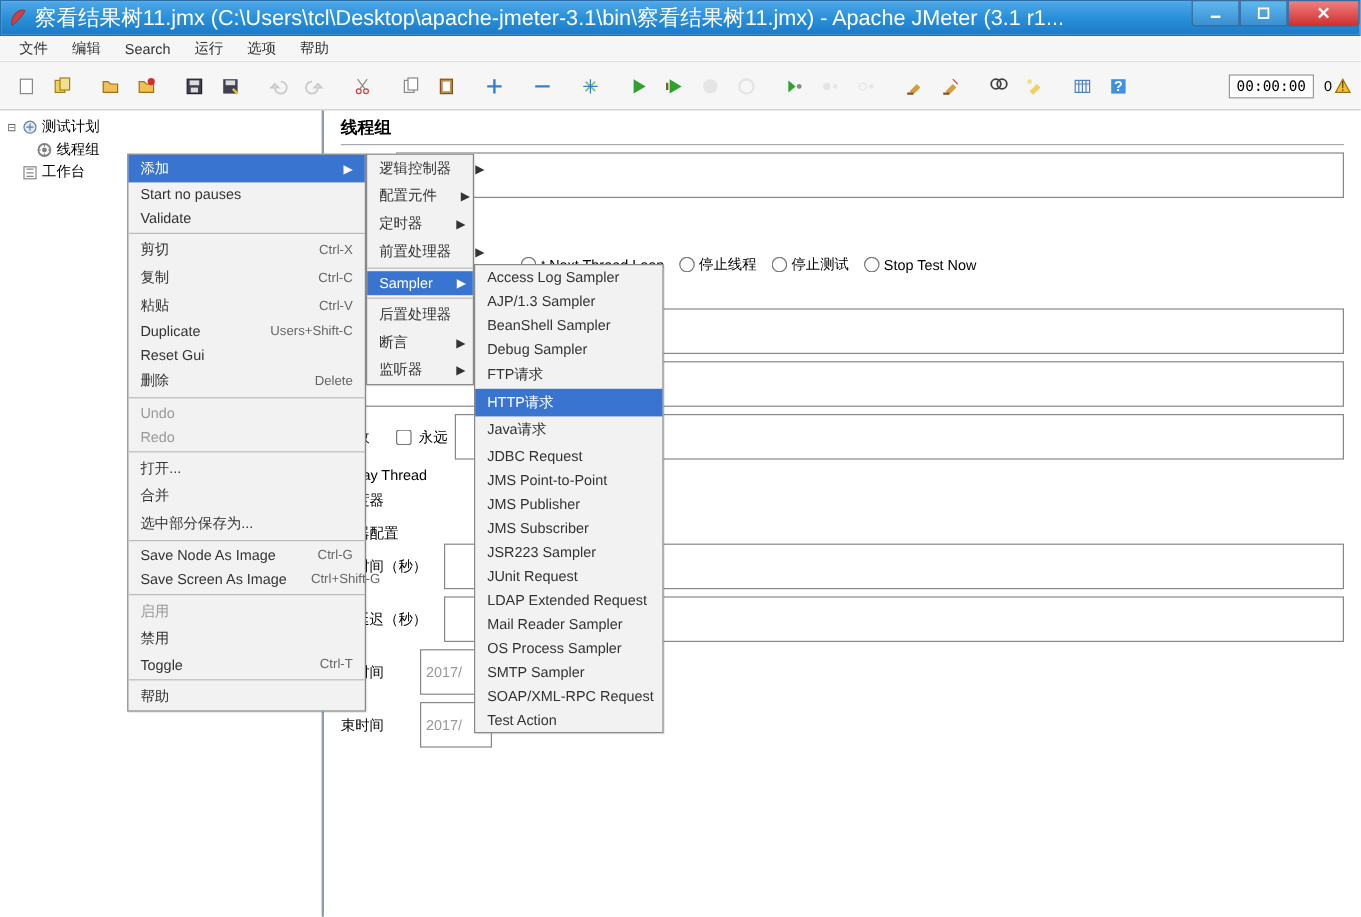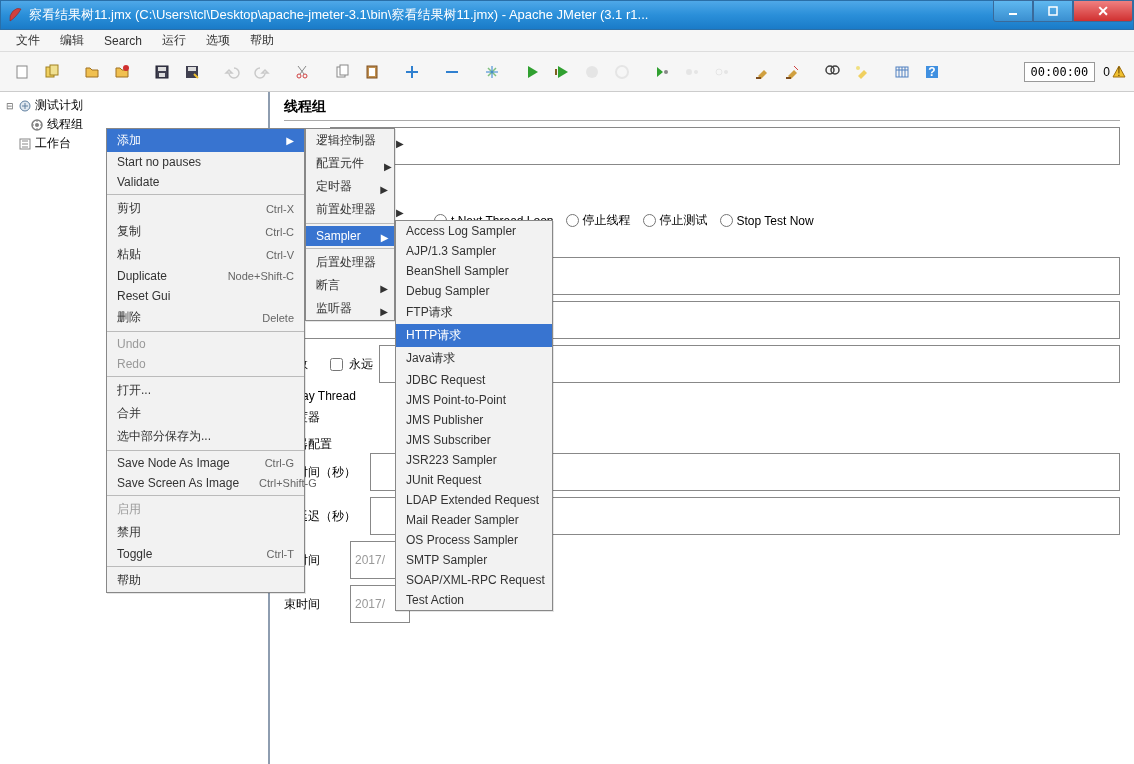--- a/index.html
+++ b/index.html
@@ -1,20 +1,20 @@
 <!DOCTYPE html>
 <html><head>
 <meta charset="utf-8">
 <style>
 * { box-sizing: border-box; margin: 0; padding: 0; font-family: "Microsoft YaHei", Arial, sans-serif; font-size: 12px; }
 body { background: #fff; width: 1134px; height: 764px; overflow: hidden; position: relative; }
 
 .titlebar { height: 30px; background: linear-gradient(to bottom, #4fa8e8 0%, #2a8fd9 50%, #1a7bc8 100%); display: flex; align-items: center; position: relative; border: 1px solid #2a6fa8; }
 .titlebar .icon { width: 16px; height: 16px; margin-left: 6px; }
-.titlebar .title { color: #fff; margin-left: 6px; font-size: 13px; white-space: nowrap; overflow: hidden; text-overflow: ellipsis; flex: 1; }
+.titlebar .title { color: #fff; margin-left: 6px; font-size: 18px; white-space: nowrap; overflow: hidden; text-overflow: ellipsis; flex: 1; }
 .win-buttons { position: absolute; right: 0; top: -1px; display: flex; }
 .win-btn { width: 40px; height: 22px; border: 1px solid #3a6a9a; background: linear-gradient(to bottom, #5fb8f0, #3a8fd0); display: flex; align-items: center; justify-content: center; color: #fff; font-weight: bold; }
 .win-btn.min { border-radius: 0 0 0 3px; }
 .win-btn.max { background: linear-gradient(to bottom, #5fb8f0, #3a8fd0); }
 .win-btn.close { background: linear-gradient(to bottom, #f08080, #d03030); width: 60px; border-radius: 0 0 3px 0; font-size: 14px; }
 
 .menubar { height: 22px; background: #f6f6f6; border-bottom: 1px solid #ddd; display: flex; align-items: center; padding-left: 8px; gap: 4px; }
 .menubar .mitem { padding: 2px 8px; color: #333; cursor: default; }
 
 .toolbar { height: 40px; background: #f6f6f6; border-bottom: 1px solid #ccc; display: flex; align-items: center; padding: 4px 8px; gap: 2px; }
@@ -42,21 +42,21 @@
 
 .ctx-menu { position: absolute; background: #f2f2f2; border: 1px solid #888; box-shadow: 1px 1px 0 rgba(0,0,0,0.1); z-index: 100; }
 .ctx-item { display: flex; align-items: center; justify-content: space-between; padding: 3px 10px 3px 10px; color: #333; cursor: default; white-space: nowrap; min-width: 190px; }
 .ctx-item:hover, .ctx-item.hl { background: #3874d0; color: #fff; }
 .ctx-item.disabled { color: #999; }
 .ctx-item .arrow { font-size: 10px; margin-left: 20px; }
 .ctx-item .shortcut { color: #666; font-size: 11px; margin-left: 20px; }
 .ctx-sep { height: 1px; background: #bbb; margin: 2px 0; }
 
 .ctx-sub1 { min-width: 80px; }
-.ctx-sub1 .ctx-item { min-width: 70px; padding-right: 6px; align-items: flex-end; }
+.ctx-sub1 .ctx-item { min-width: 70px; padding-right: 6px; }
 .ctx-sub2 .ctx-item { min-width: 150px; }
 
 input[type=radio] { margin: 0; }
 input[type=checkbox] { margin: 0; }
 </style>
 </head>
 <body>
 
 <div class="titlebar">
   <svg class="icon" viewBox="0 0 16 16">
@@ -379,21 +379,21 @@
     <div class="ctx-item">
       <span>复制</span>
       <span class="shortcut">Ctrl-C</span>
     </div>
     <div class="ctx-item">
       <span>粘贴</span>
       <span class="shortcut">Ctrl-V</span>
     </div>
     <div class="ctx-item">
       <span>Duplicate</span>
-      <span class="shortcut">Node+Shift-C</span>
+      <span class="shortcut">Users+Shift-C</span>
     </div>
     <div class="ctx-item">
       <span>Reset Gui</span>
     </div>
     <div class="ctx-item">
       <span>删除</span>
       <span class="shortcut">Delete</span>
     </div>
     <div class="ctx-sep"></div>
     <div class="ctx-item disabled">

